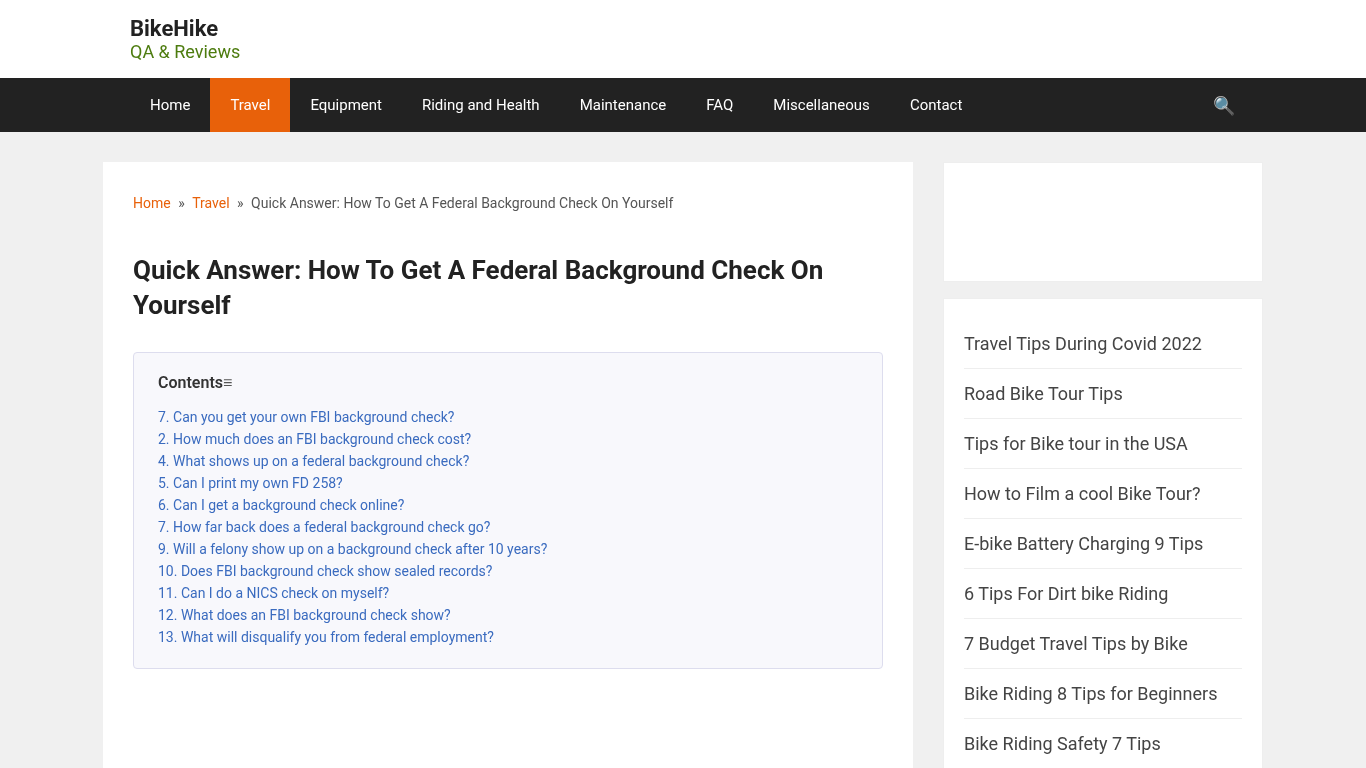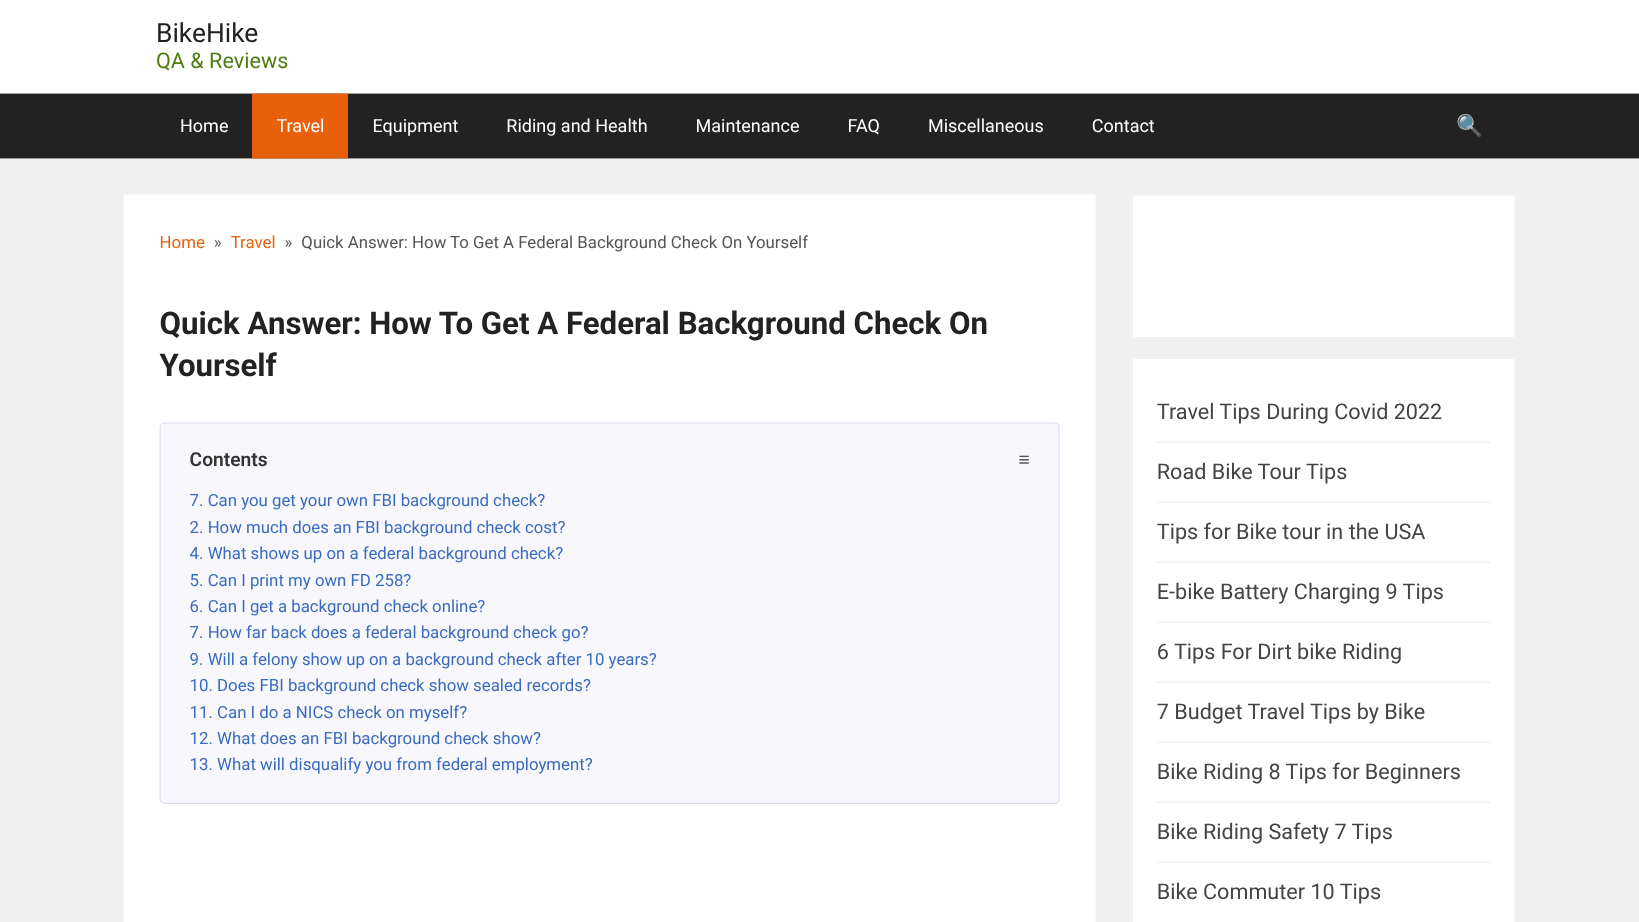--- a/index.html
+++ b/index.html
@@ -1,20 +1,20 @@
 <!DOCTYPE html>
 <html><head>
   <meta charset="utf-8">
   <style>
     * { margin: 0; padding: 0; box-sizing: border-box; }
     body { font-family: -apple-system, BlinkMacSystemFont, 'Segoe UI', Roboto, sans-serif; background: #f0f0f0; color: #333; font-size: 15px; }
 
     
     .site-header { background: #fff; padding: 16px 130px; }
-    .site-title { font-size: 22px; font-weight: 400; color: #222; }
+    .site-title { font-size: 22px; font-weight: 700; color: #222; }
     .site-subtitle { font-size: 18px; color: #4d7c0f; }
 
     
     nav { background: #222; display: flex; align-items: center; padding: 0 130px; justify-content: space-between; }
     .nav-items { display: flex; }
     .nav-item { color: #fff; padding: 18px 20px; font-size: 15px; cursor: pointer; text-decoration: none; display: block; }
     .nav-item.active { background: #e8610a; color: #fff; }
     .nav-search { color: #fff; font-size: 18px; cursor: pointer; }
 
     
@@ -25,21 +25,21 @@
     
     .breadcrumb { font-size: 14px; color: #555; margin-bottom: 39px; line-height: 1.6; }
     .breadcrumb a { color: #e8610a; text-decoration: none; }
     .breadcrumb .sep { margin: 0 4px; color: #555; }
 
     
     .article-title { font-size: 26px; font-weight: 700; color: #222; margin-bottom: 28px; line-height: 1.35; }
 
     
     .toc-box { border: 1px solid #dde; background: #f8f8fc; border-radius: 4px; padding: 20px 24px; margin-bottom: 30px; }
-    .toc-header { display: flex; justify-content: space-between; align-items: center; margin-bottom: 14px; }
+    .toc-header { display: flex; justify-content: flex-start; align-items: center; margin-bottom: 14px; }
     .toc-title { font-size: 16px; font-weight: 600; color: #333; }
     .toc-icon { color: #555; font-size: 16px; cursor: pointer; }
     .toc-list { list-style: none; padding: 0; }
     .toc-list li { padding: 3px 0; font-size: 14px; }
     .toc-list li a { color: #3a6bbf; text-decoration: none; }
 
     
     .sidebar-ad { background: #fff; height: 120px; margin-bottom: 16px; border: 1px solid #eee; }
     .sidebar-links { background: #fff; padding: 20px; border: 1px solid #eee; }
     .sidebar-link-item { padding: 14px 0; border-bottom: 1px solid #eee; font-size: 18px; color: #444; cursor: pointer; }
@@ -103,20 +103,21 @@
     </div>
 
   </div>
 
   <div class="sidebar">
     <div class="sidebar-ad"></div>
     <div class="sidebar-links" id="sidebar-links">
         <div class="sidebar-link-item"><a href="#">Travel Tips During Covid 2022</a></div>
         <div class="sidebar-link-item"><a href="#">Road Bike Tour Tips</a></div>
         <div class="sidebar-link-item"><a href="#">Tips for Bike tour in the USA</a></div>
+        <div class="sidebar-link-item"><a href="#">How to Film a cool Bike Tour?</a></div>
         <div class="sidebar-link-item"><a href="#">E-bike Battery Charging 9 Tips</a></div>
         <div class="sidebar-link-item"><a href="#">6 Tips For Dirt bike Riding</a></div>
         <div class="sidebar-link-item"><a href="#">7 Budget Travel Tips by Bike</a></div>
         <div class="sidebar-link-item"><a href="#">Bike Riding 8 Tips for Beginners</a></div>
         <div class="sidebar-link-item"><a href="#">Bike Riding Safety 7 Tips</a></div>
         <div class="sidebar-link-item"><a href="#">Bike Commuter 10 Tips</a></div>
       </div>
   </div>
 
 </div>

